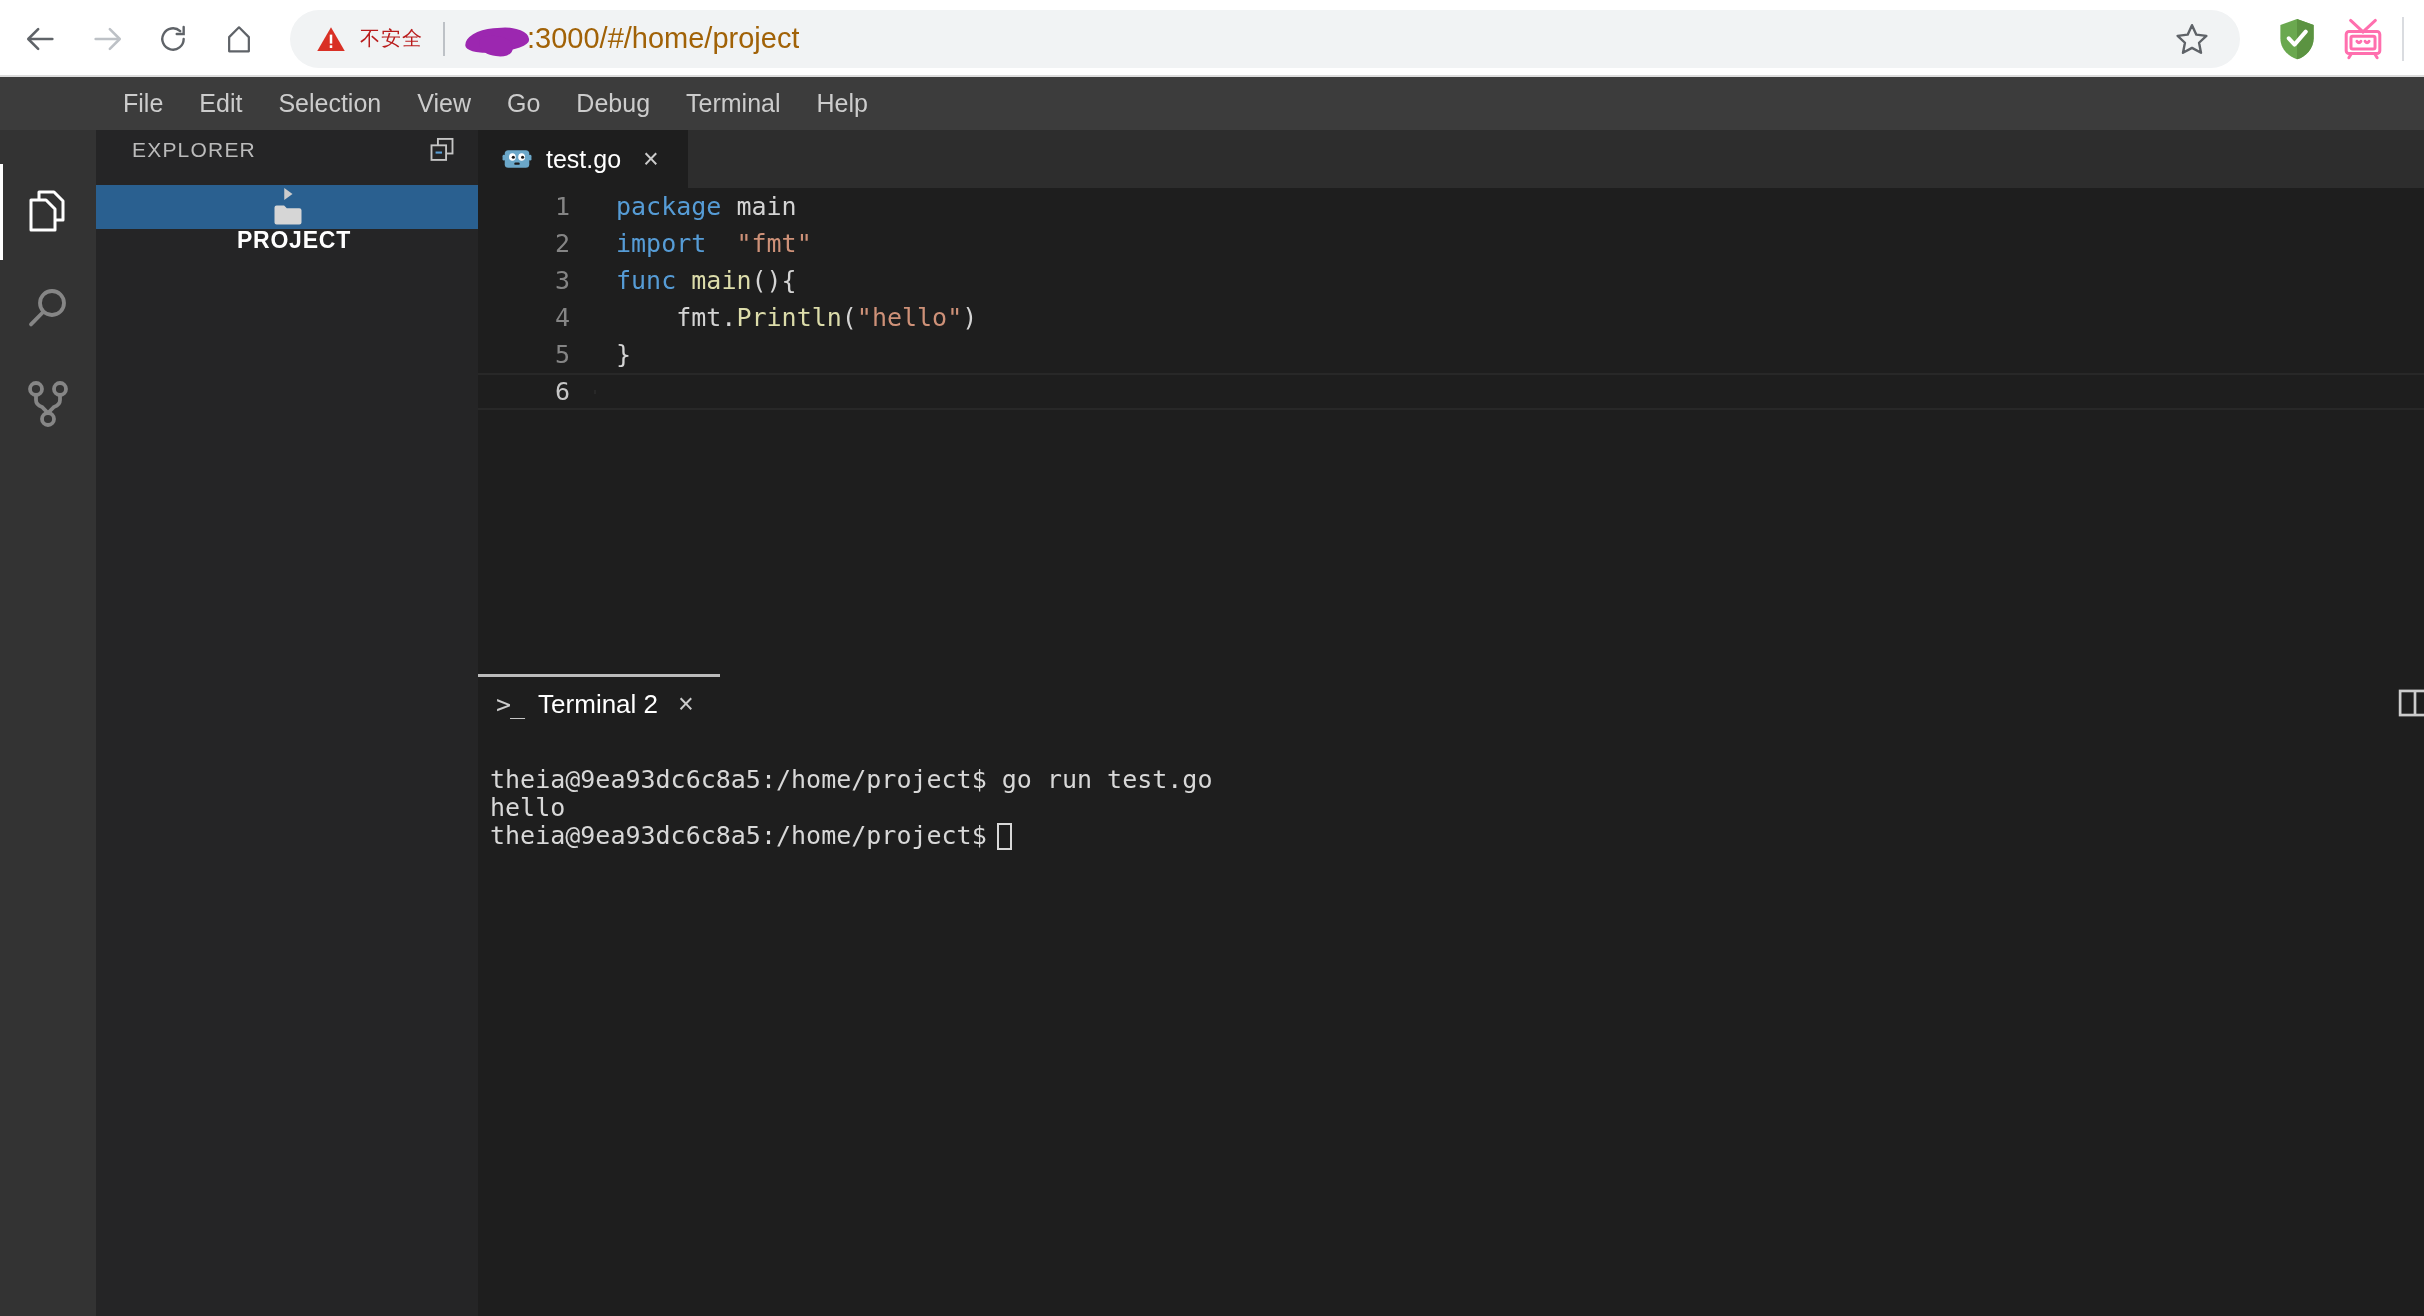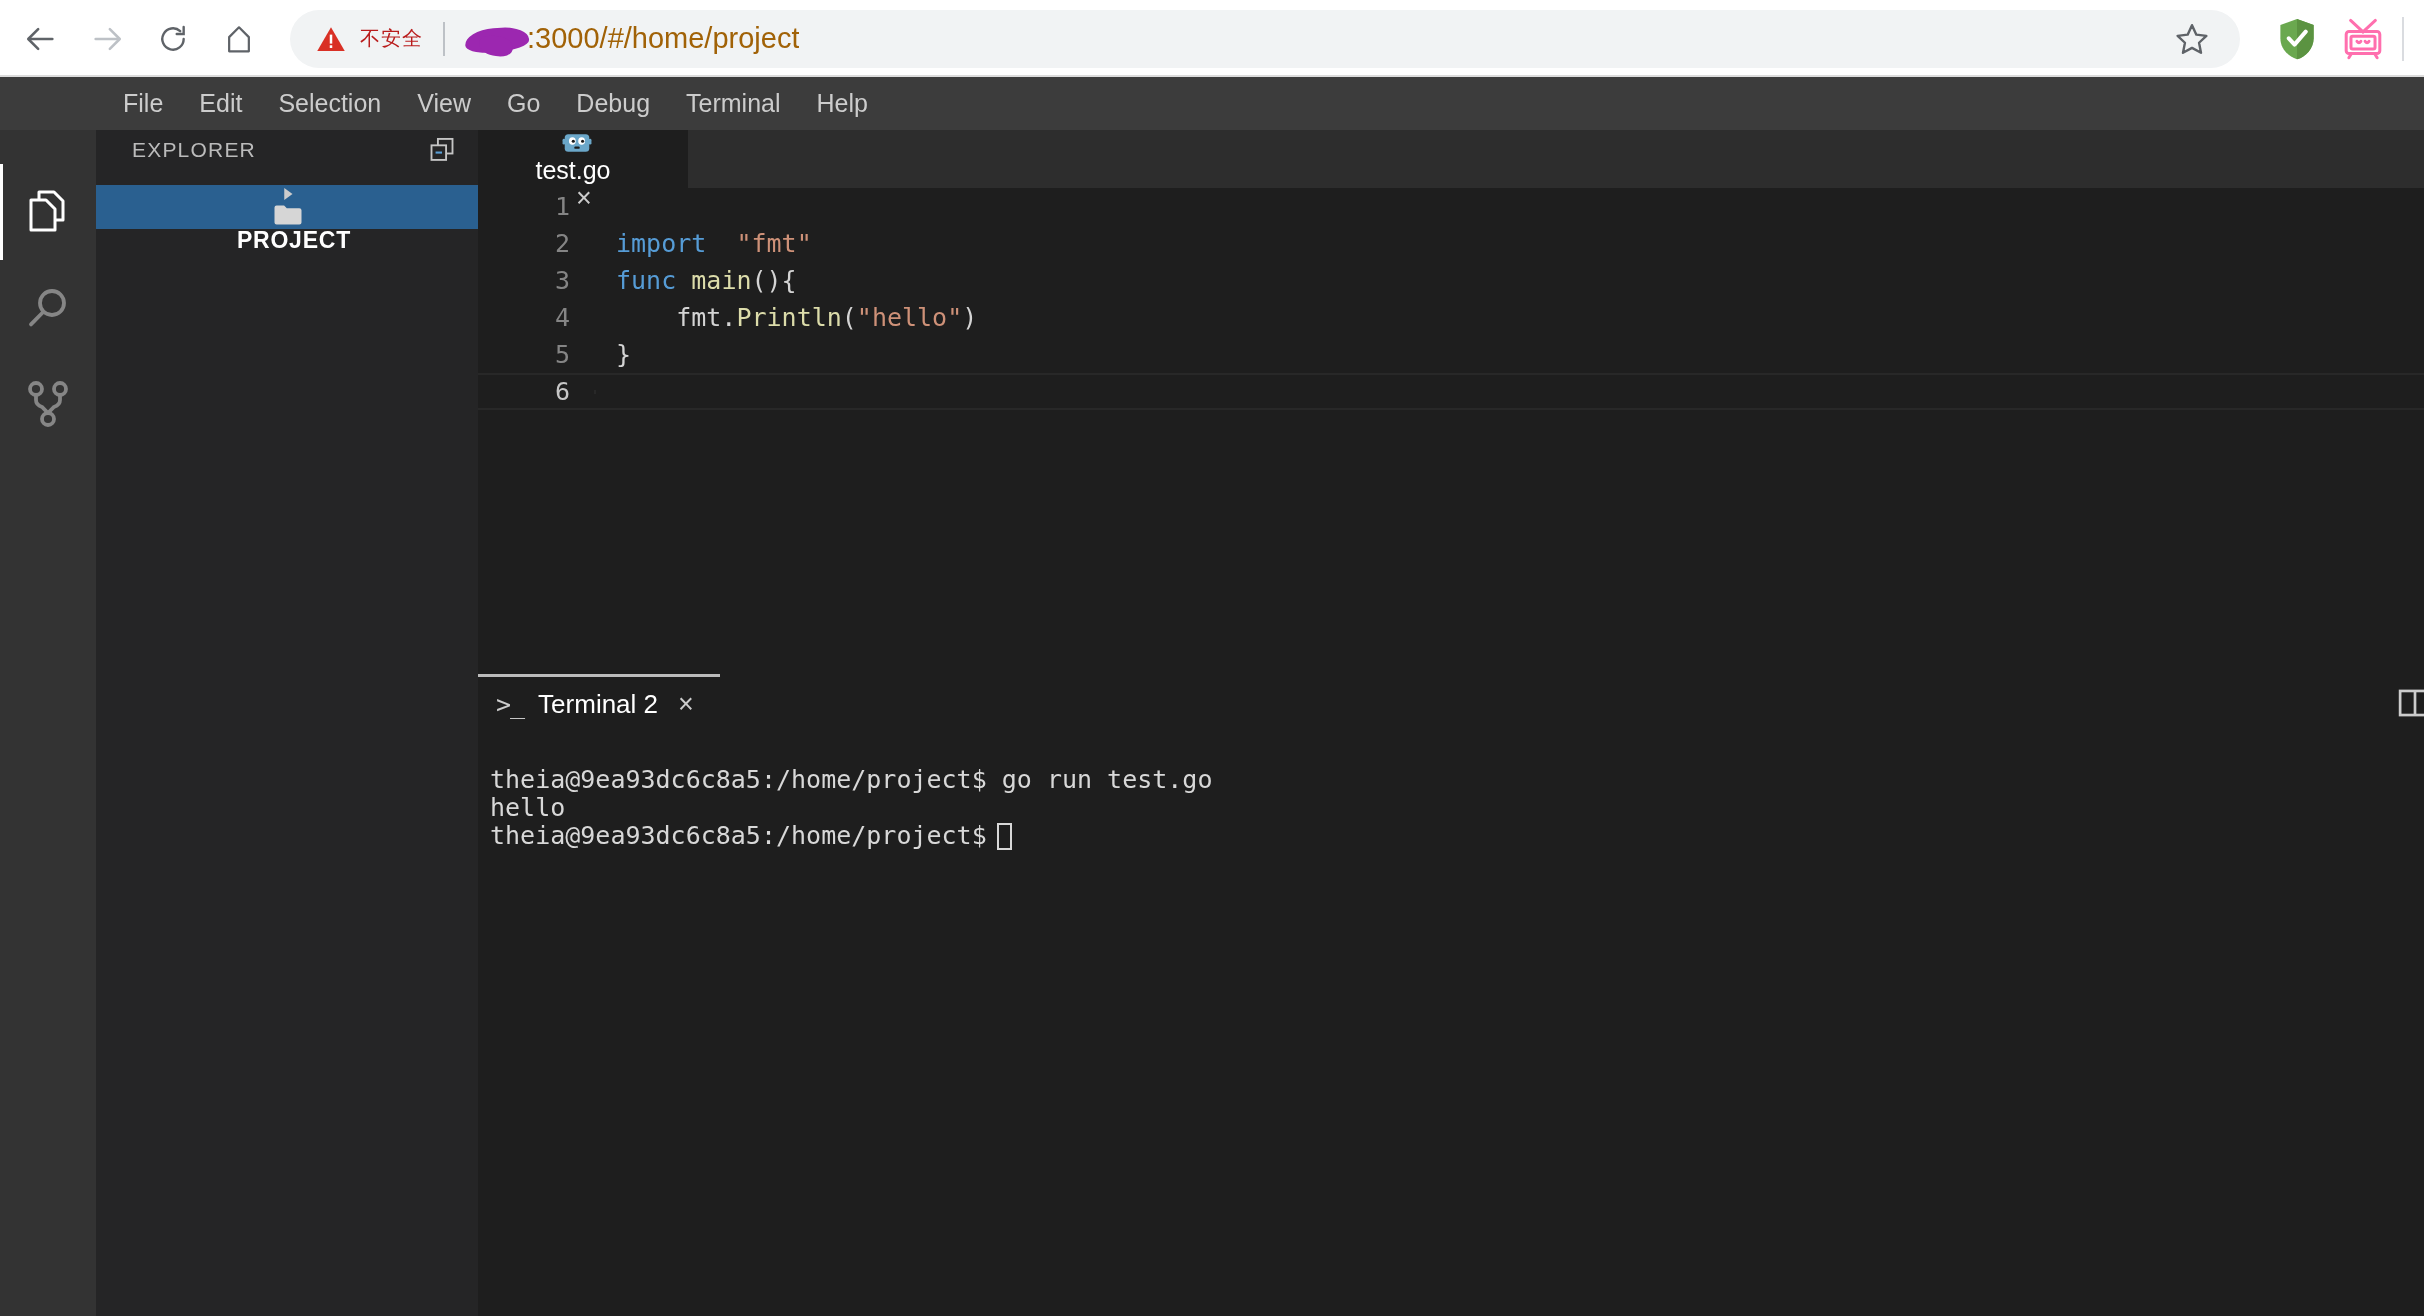--- a/index.html
+++ b/index.html
@@ -139,21 +139,21 @@
   
   #editor-region {
     position:absolute; left:478px; top:53px; width:1946px; height:544px;
     background:#1e1e1e;
   }
   #tabbar {
     height: 58px; background:#2d2d2d; display:flex; align-items:stretch;
   }
   #tab-testgo {
     background:#1e1e1e; display:flex; align-items:center;
-    padding: 0 22px 0 24px; min-width: 210px; position: relative; flex-direction: column;
+    padding: 0 22px 0 24px; min-width: 210px; position: relative;
   }
   #go-file-icon { margin-right: 14px; display:flex; align-items:center; }
   #tab-label { color:#ffffff; font-size:25px; margin-right: 22px; white-space:nowrap; }
   #tab-close { color:#cccccc; font-size:27px; line-height:1; }
 
   #code-area { position:relative; height: 486px; overflow:hidden; }
   .code-line {
     display:flex; align-items:center; height: 37px;
     position: relative;
   }
@@ -385,20 +385,21 @@
           </svg>
         </span>
         <span id="tab-label">test.go</span>
         <span id="tab-close">×</span>
       </div>
     </div>
 
     <div id="code-area">
       <div class="code-line">
         <span class="linenum">1</span>
+        <span class="codetext"><span class="kw">package</span><span class="pl"> main</span></span>
       </div>
       <div class="code-line">
         <span class="linenum">2</span>
         <span class="codetext"><span class="kw">import</span><span class="pl">  </span><span class="str">"fmt"</span></span>
       </div>
       <div class="code-line">
         <span class="linenum">3</span>
         <span class="codetext"><span class="kw">func</span><span class="pl"> </span><span class="fn">main</span><span class="pl">(){</span></span>
       </div>
       <div class="code-line">

